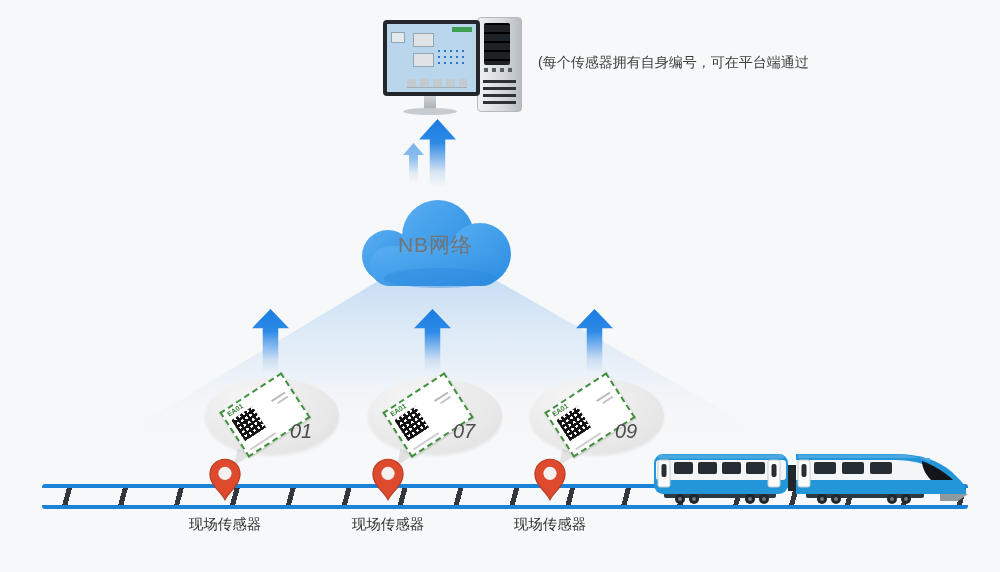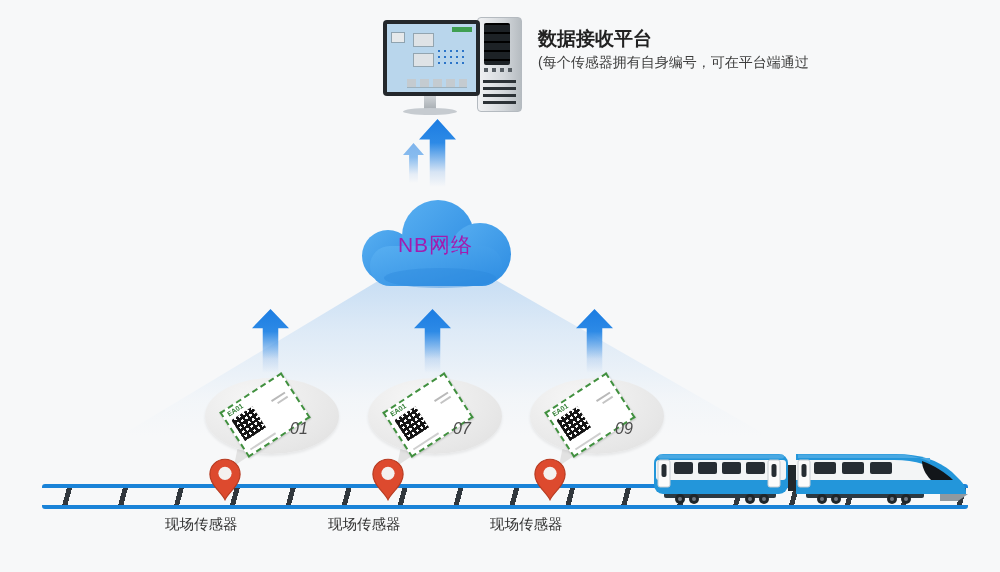--- a/index.html
+++ b/index.html
@@ -46,21 +46,21 @@
   .arrow-up-small{left:403px;top:143px;width:21px;height:40px;opacity:.55;z-index:3;}
   .arrow-s1{left:252px;top:309px;width:37px;height:64px;z-index:2;}
   .arrow-s2{left:414px;top:309px;width:37px;height:64px;z-index:2;}
   .arrow-s3{left:576px;top:309px;width:37px;height:64px;z-index:2;}
   
   .beam{position:absolute;left:120px;top:246px;width:648px;height:190px;z-index:1;
     clip-path:polygon(48.8% 0,100% 100%,0 100%);
     background:linear-gradient(180deg,rgba(125,180,235,.5),rgba(150,195,240,.26) 45%,rgba(185,215,245,.08) 80%,rgba(205,228,248,0) 100%);}
   .cloud-svg{position:absolute;left:358px;top:194px;z-index:3;}
   .cloud-label{position:absolute;left:358px;top:231px;width:155px;text-align:center;
-    font-size:21px;color:#a21caf;letter-spacing:1px;z-index:4;}
+    font-size:21px;color:#737373;letter-spacing:1px;z-index:4;}
   
   .track{position:absolute;left:42px;top:484px;width:926px;height:25px;box-sizing:border-box;
     border-top:4px solid #1a83d8;border-bottom:4px solid #1a83d8;border-radius:3px;z-index:1;
     background:repeating-linear-gradient(105deg,transparent 0 24px,#31373d 24px 29px,transparent 29px 54px);}
   
   .sensor-group{position:absolute;top:375px;width:160px;height:162px;z-index:4;}
   .sg-1{left:190px;} .sg-2{left:353px;} .sg-3{left:515px;}
   .bubble{position:absolute;left:15px;top:3px;width:134px;height:76px;border-radius:50%;
     background:radial-gradient(ellipse at 35% 28%,#f6f6f6,#e7e7e7 68%,#dedede);
     box-shadow:0 2px 3px rgba(0,0,0,.07);}
@@ -69,23 +69,23 @@
   .chip{position:absolute;left:38px;top:13px;width:74px;height:54px;background:#fff;
     border:2px dashed #41903f;box-sizing:border-box;transform:rotate(-33deg);
     box-shadow:0 1px 2px rgba(0,0,0,.18);}
   .chip-title{position:absolute;left:4px;top:1px;font-size:7px;font-weight:bold;color:#2f7d32;}
   .chip-qr{position:absolute;left:4px;top:11px;width:25px;height:25px;
     background-image:repeating-linear-gradient(0deg,#151515 0 2.5px,transparent 2.5px 5px),
                      repeating-linear-gradient(90deg,#151515 0 2.5px,#fbfbfb 2.5px 5px);}
   .chip-mark1{position:absolute;right:6px;top:16px;width:16px;height:2px;background:#b9b9b9;}
   .chip-mark2{position:absolute;right:6px;top:21px;width:12px;height:2px;background:#c4c4c4;}
   .chip-mark3{position:absolute;left:4px;bottom:3px;width:30px;height:2px;background:#cfcfcf;}
-  .bubble-num{position:absolute;left:100px;top:45px;font-size:16px;font-style:italic;color:#4c4c4c;}
+  .bubble-num{position:absolute;left:100px;top:45px;font-size:20px;font-style:italic;color:#4c4c4c;}
   .pin-svg{position:absolute;left:18px;top:82px;}
-  .sensor-label{position:absolute;left:-25px;top:140px;width:120px;
+  .sensor-label{position:absolute;left:-25px;top:140px;width:120px;text-align:center;
     font-size:14.5px;color:#333;}
   
   .train-svg{position:absolute;left:650px;top:445px;z-index:3;}
 </style>
 </head>
 <body>
 
 <div class="stage">
 
   <div class="beam"></div>
@@ -101,21 +101,20 @@
     </div>
   </div>
   <div class="monitor-neck"></div>
   <div class="monitor-base"></div>
   <div class="tower">
     <span class="tower-bay"></span>
     <span class="tower-btns"></span>
     <span class="tower-vents"></span>
   </div>
 
-  <div class="plat-title">数据接收平台</div>
   <div class="plat-desc1">(每个传感器拥有自身编号，可在平台端通过</div>
 
   <div class="fade-arrow arrow-up-main"></div>
   <div class="fade-arrow arrow-up-small"></div>
 
   <svg class="cloud-svg" width="155" height="100" viewBox="0 0 155 100">
     <defs>
       <linearGradient id="cg" x1="0" y1="0" x2="1" y2="1">
         <stop offset="0" stop-color="#58aff1"></stop>
         <stop offset="1" stop-color="#2d8ce2"></stop>

